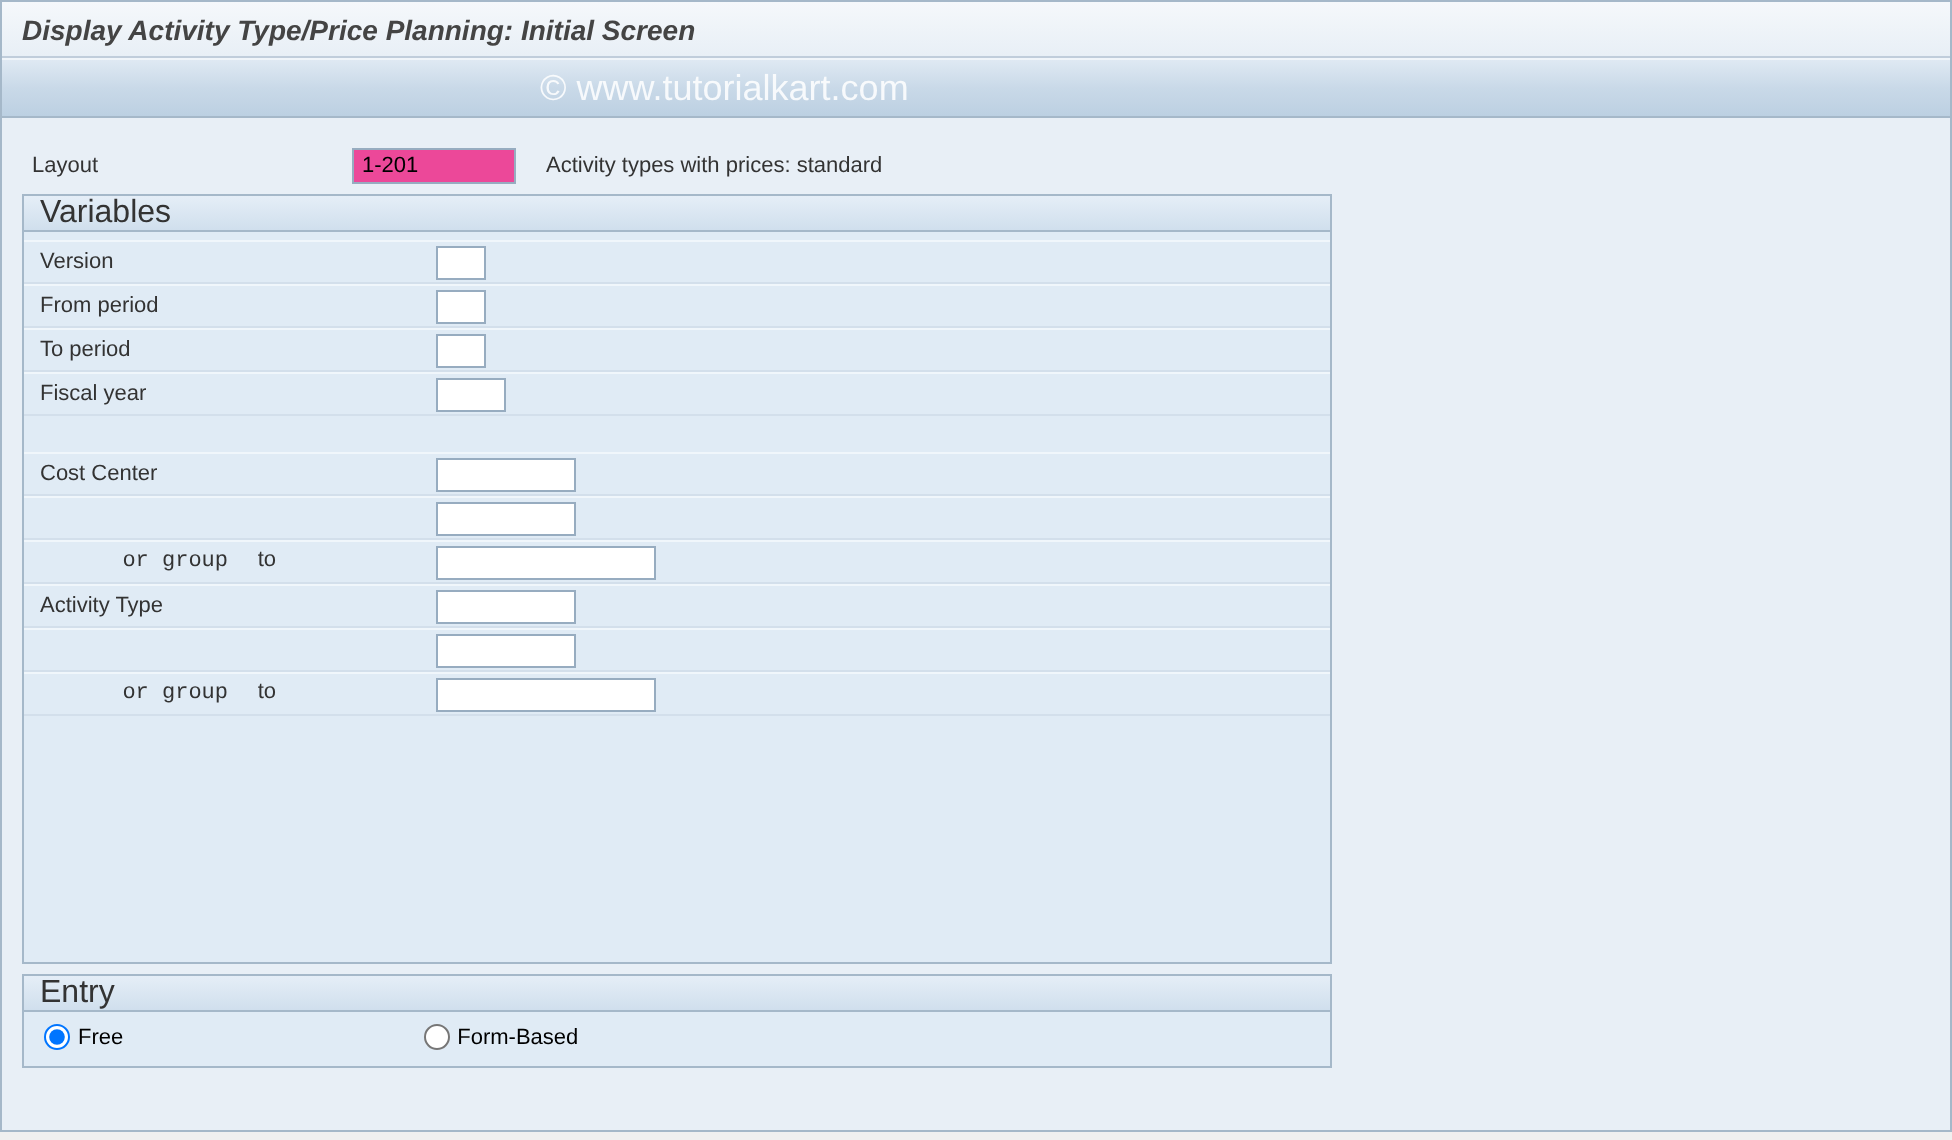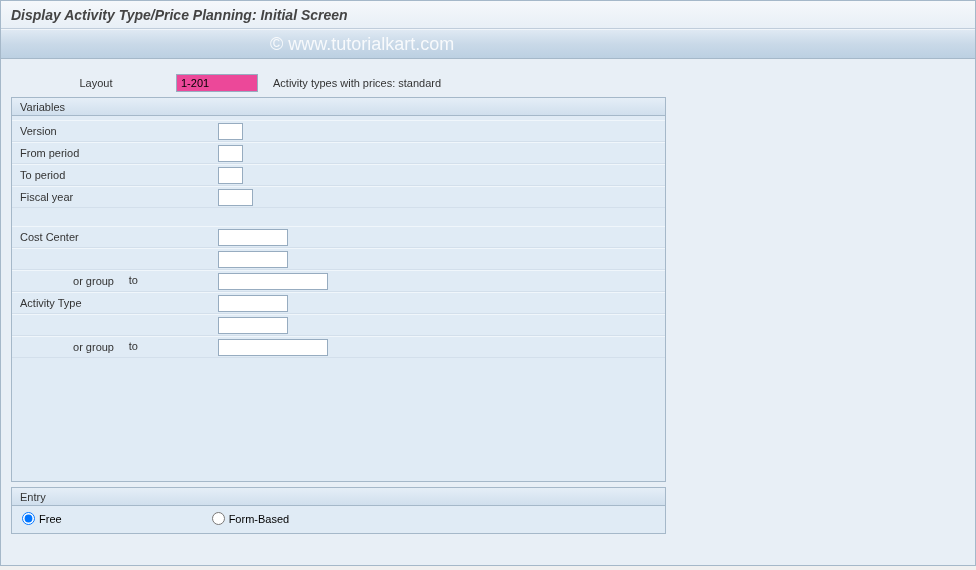--- a/index.html
+++ b/index.html
@@ -56,21 +56,20 @@
     }
     .layout-row {
       display: flex;
       align-items: center;
       margin-bottom: 5px;
     }
     .layout-label {
       width: 165px;
       color: #333;
       padding-left: 5px;
-      text-align: center;
     }
     .layout-input {
       width: 82px;
       height: 18px;
       border: 1px solid #97acc0;
       background: #ec4899;
       padding: 0 4px;
       font-size: 11px;
       font-family: Arial, sans-serif;
     }
@@ -84,21 +83,21 @@
       background: #e0ebf5;
       margin-bottom: 0;
     }
     .panel-variables {
       height: 385px;
     }
     .panel-header {
       background: linear-gradient(#e5eef7, #d0dfed);
       border-bottom: 1px solid #a5b8c9;
       padding: 2px 8px;
-      font-size: 11px;
+      font-size: 16px;
       color: #333;
       height: 18px;
       display: flex;
       align-items: center;
     }
     .panel-body {
       padding: 4px 0 0 0;
     }
     .field-row {
       display: flex;
@@ -114,20 +113,21 @@
       color: #333;
     }
     .field-label.indent-to {
       text-align: right;
       padding-right: 32px;
       margin-top: 41px;
     }
     .field-label.indent-group {
       text-align: right;
       padding-right: 56px;
+      font-family: Liberation Mono, monospace;
     }
     .field-input {
       height: 17px;
       border: 1px solid #97acc0;
       background: #ffffff;
       padding: 0 3px;
       font-size: 11px;
       font-family: Arial, sans-serif;
     }
     .input-xs { width: 25px; }

